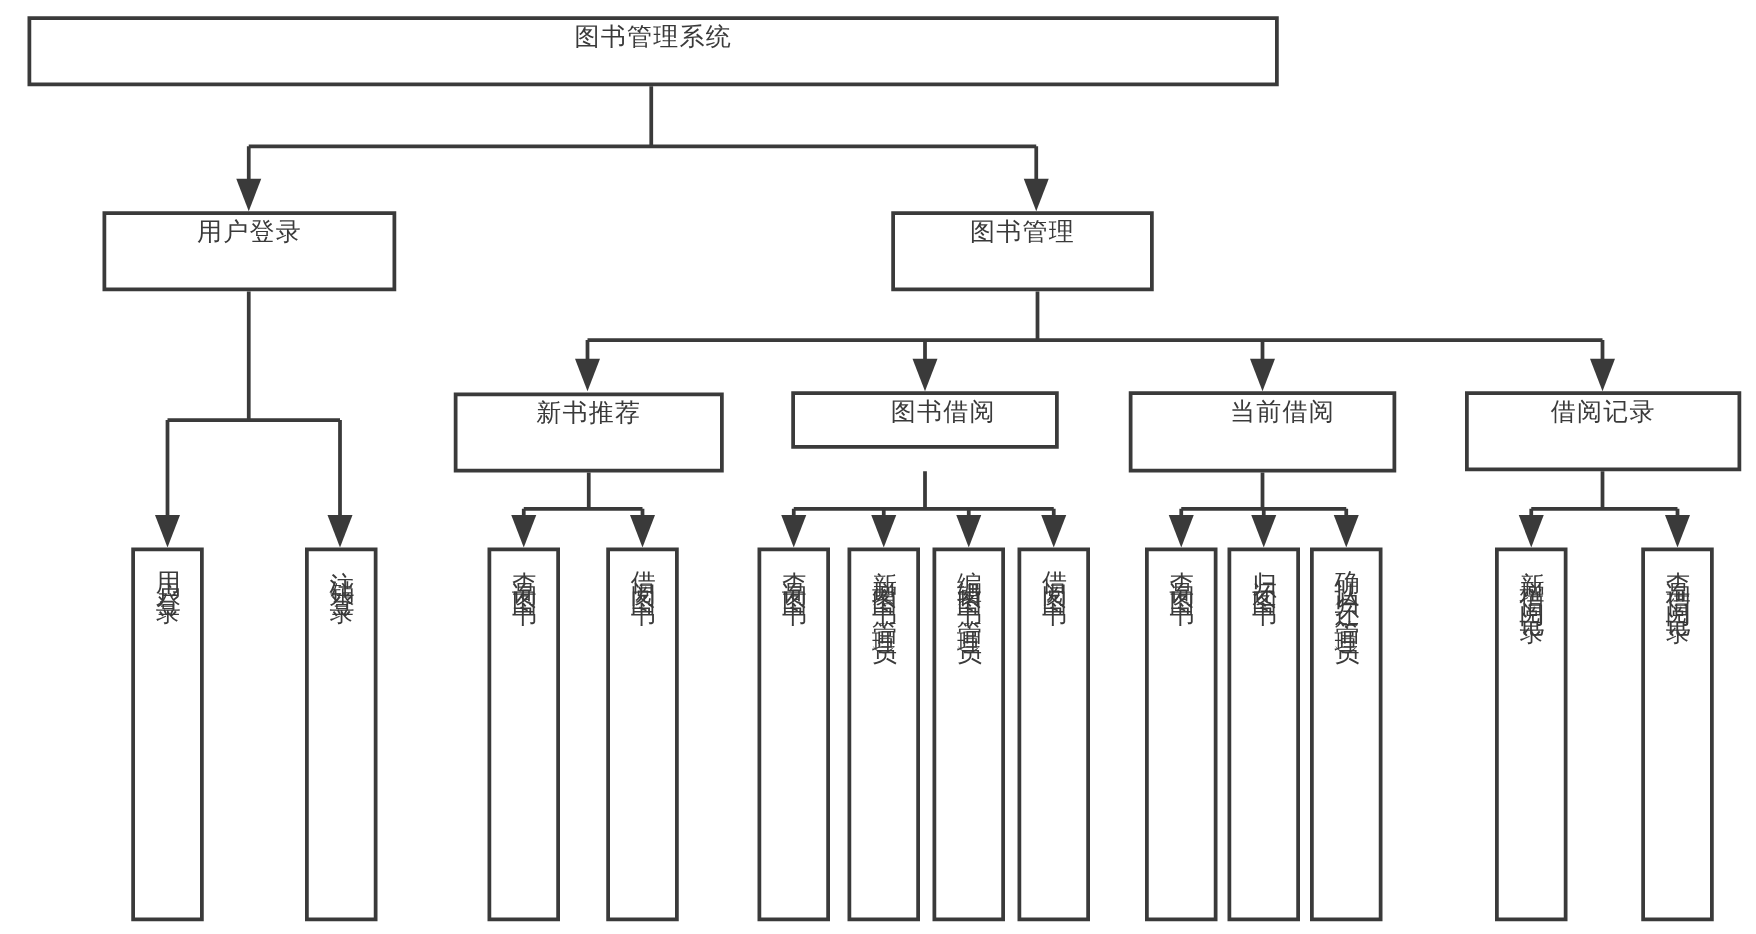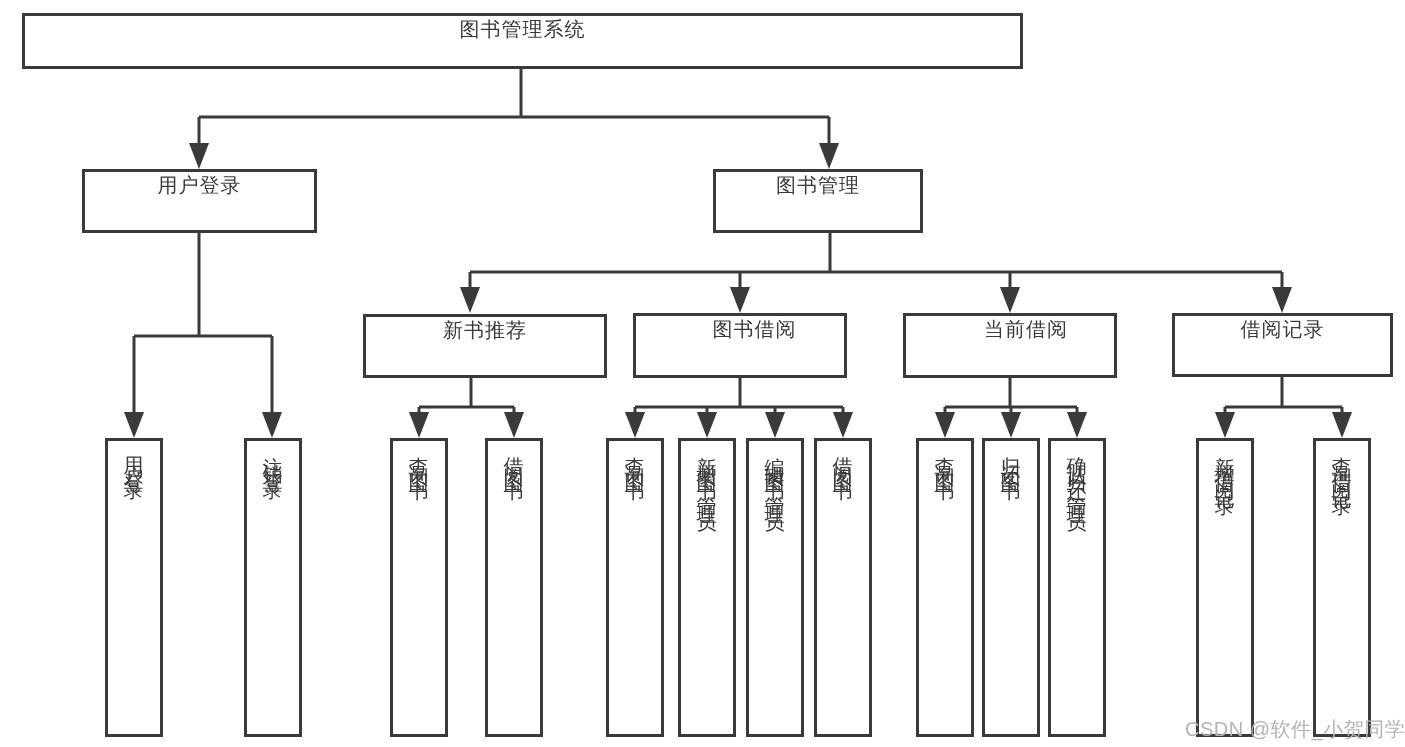--- a/index.html
+++ b/index.html
@@ -33,22 +33,22 @@
   .leaf .vtxt{
     writing-mode:vertical-rl;
     text-orientation:mixed;
     letter-spacing:8px;
     line-height:1;
   }
   
   .n-root   {left:22px;  top:13px;  width:1001px; height:56px;}
   .n-login  {left:82px;  top:169px; width:235px;  height:64px;}
   .n-mgmt   {left:713px; top:169px; width:210px;  height:64px;}
-  .n-newrec {left:363px; top:314px; width:244px;  height:64px;}
-  .n-borrow {left:633px; top:313px; width:214px;  height:65px;padding-left:29px;}
+  .n-newrec {left:363px; top:314px; width:216px;  height:64px;}
+  .n-borrow {left:633px; top:313px; width:214px;  height:46px;padding-left:29px;}
   .n-current{left:903px; top:313px; width:214px;  height:65px;padding-left:32px;}
   .n-records{left:1172px;top:313px; width:221px;  height:64px;}
   
   .lf{top:438px;height:299px;width:58px;}
   .lf-a1{left:105px;}  .lf-a2{left:244px;}
   .lf-b1{left:390px;}  .lf-b2{left:485px;}
   .lf-c1{left:606px;}  .lf-c2{left:678px;} .lf-c3{left:746px;} .lf-c4{left:814px;}
   .lf-d1{left:916px;}  .lf-d2{left:982px;} .lf-d3{left:1048px;}
   .lf-e1{left:1196px;} .lf-e2{left:1313px;}
   .watermark{
@@ -178,15 +178,14 @@
     <span class="vtxt">确认归还（管理员）</span>
   </div>
 
   <div class="node leaf lf lf-e1">
     <span class="vtxt">新增借阅记录</span>
   </div>
   <div class="node leaf lf lf-e2">
     <span class="vtxt">查询借阅记录</span>
   </div>
 
-  <div class="watermark">CSDN @软件_小贺同学</div>
 
 </div>
 
 </body></html>

